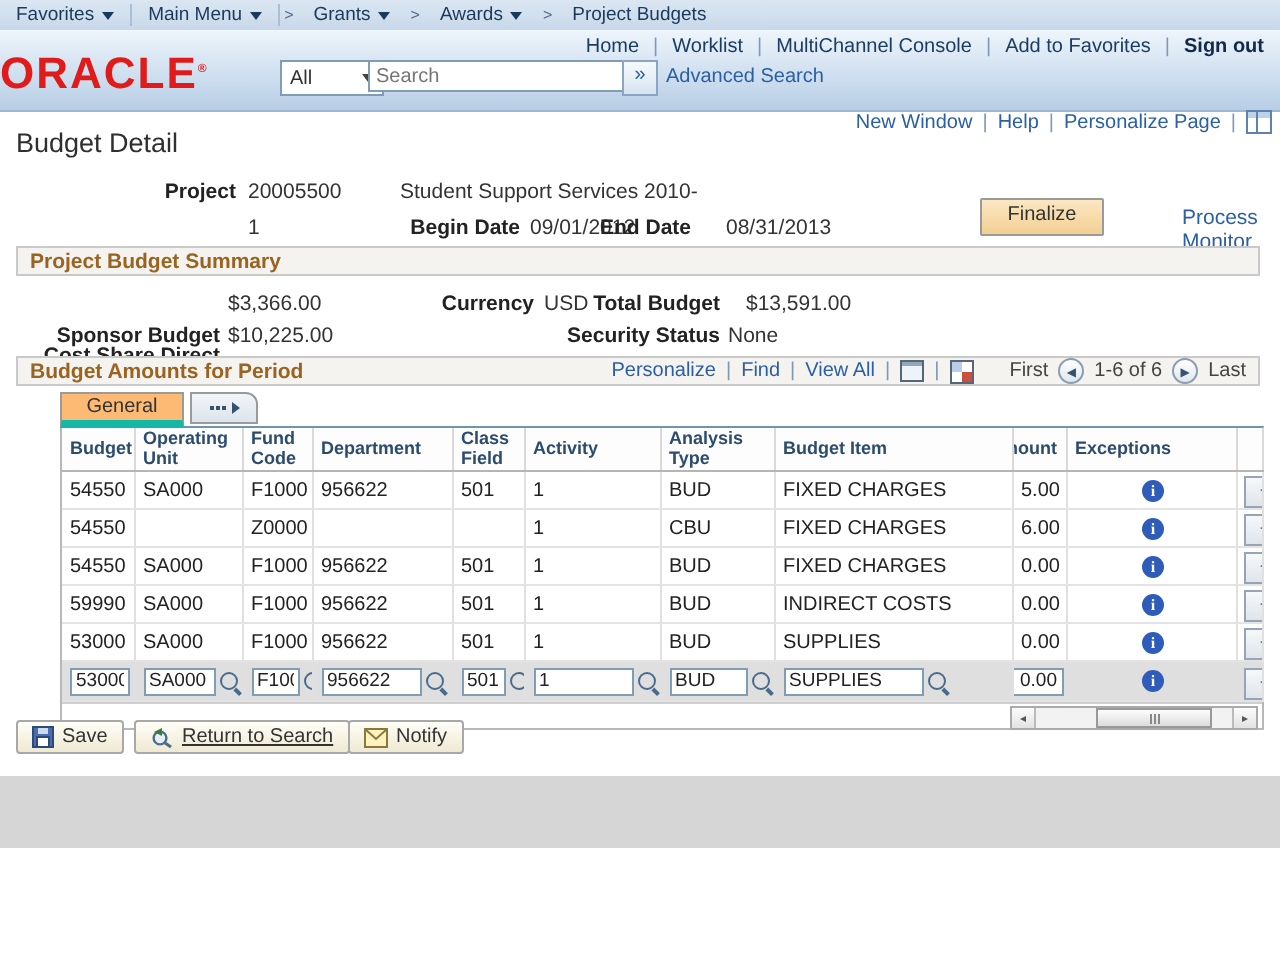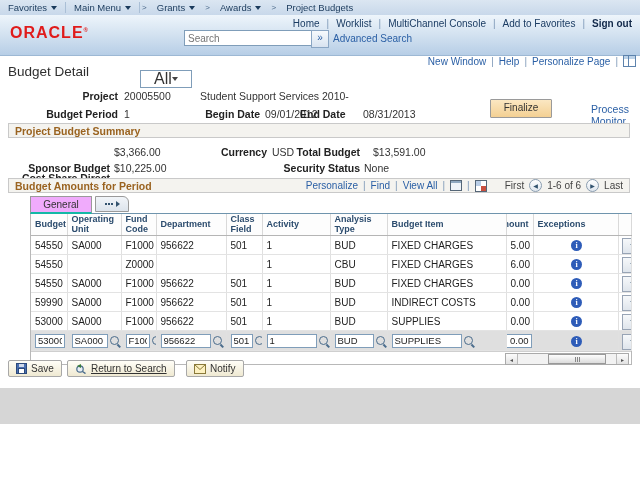--- a/index.html
+++ b/index.html
@@ -10,28 +10,28 @@
   
   .bc-bar{left:0;top:0;width:640px;height:15px;background:linear-gradient(#dbe6f2,#c8d8ea);
           border-bottom:1px solid #b3c6dd;display:flex;align-items:center;font-size:9.5px;color:#1a3a5c;}
   .bc-item{padding:0 8px;display:flex;align-items:center;gap:4px;height:100%;cursor:default;}
   .bc-sep-line{width:1px;height:11px;background:#aabfd6;}
   .caret-down{width:0;height:0;border-left:3px solid transparent;border-right:3px solid transparent;border-top:4px solid #1a3a5c;}
   .bc-gt{color:#4d6a8a;font-size:8px;padding:0 2px;}
 
   
   .band{left:0;top:15px;width:640px;height:40px;background:linear-gradient(#eef5fb,#b7cee6);border-bottom:1px solid #9db8d4;}
-  .oracle{left:10px;top:9px;font-size:16px;font-weight:bold;color:#e01b1b;letter-spacing:1px;}
+  .oracle{left:0;top:9px;font-size:22px;font-weight:bold;color:#e01b1b;letter-spacing:1px;}
   .oracle::after{content:"\00AE";font-size:6px;vertical-align:super;}
   .band-links{right:8px;top:3px;display:flex;align-items:center;gap:7px;font-size:10px;color:#1b3c63;}
   .band-links .lnk{cursor:pointer;}
   .pipe{color:#7e99b8;}
   .signout{font-weight:bold;color:#12294a;}
   .sel{left:140px;top:15px;width:42px;height:16px;background:#fff;border:1px solid #7f9db9;
-       display:flex;align-items:center;justify-content:center;padding:0 4px;font-size:16px;margin-top:40px;}
+       display:flex;align-items:center;justify-content:space-between;padding:0 4px;font-size:10px;}
   .sel .caret-down{border-top-color:#444;}
   .srch{left:184px;top:15px;width:124px;height:14px;border:1px solid #7f9db9;font-size:10px;padding:0 3px;color:#666;}
   .go-btn{left:311px;top:15px;width:16px;height:16px;background:linear-gradient(#f6fafd,#d8e3f0);
           border:1px solid #8aa6c4;color:#2a5fa5;font-size:10px;line-height:14px;text-align:center;cursor:pointer;}
   .adv{left:333px;top:18px;font-size:10px;color:#2a5fa5;cursor:pointer;}
 
   
   .pagelinks{right:4px;top:55px;display:flex;align-items:center;gap:5px;font-size:10px;color:#2a5fa5;}
   .grid-ico{width:11px;height:10px;border:1px solid #5d83ad;background:
      linear-gradient(#bcd2e8,#bcd2e8) 0 0/11px 3px no-repeat,#fff;position:relative;}
@@ -58,21 +58,21 @@
   .xls-ico i:nth-child(1){background:#b9cde6;} .xls-ico i:nth-child(2){background:#fff;}
   .xls-ico i:nth-child(3){background:#fff;} .xls-ico i:nth-child(4){background:#c94f3f;}
   .pgbtn{width:11px;height:11px;border-radius:50%;border:1px solid #8a9db0;background:linear-gradient(#fff,#dfe6ee);
          display:inline-flex;align-items:center;justify-content:center;cursor:pointer;}
   .pgbtn::after{font-size:6px;color:#33536f;}
   .pg-prev::after{content:"\25C0";} .pg-next::after{content:"\25B6";}
 
   
   .tab{position:absolute;top:196px;height:16px;border:1px solid #9a9a9a;background:linear-gradient(#fdfdfd,#eef1f4);
        font-size:10px;display:flex;align-items:center;justify-content:center;z-index:3;box-sizing:border-box;}
-  .tab-active{left:30px;width:62px;background:#f0abfc;border-bottom:2px solid #14b8a6;height:18px;color:#333;}
+  .tab-active{left:30px;width:62px;background:#fdba74;border-bottom:4px solid #14b8a6;height:18px;color:#333;}
   .tab-icon{left:95px;width:34px;border-radius:0 6px 0 0;background:linear-gradient(#f2f5f9,#dde4ec);gap:1px;}
   .tab-icon i{width:2px;height:2px;background:#33536f;display:inline-block;}
   .tab-icon .tri{width:0;height:0;border-top:3px solid transparent;border-bottom:3px solid transparent;border-left:4px solid #33536f;margin-left:2px;}
 
   
   .gridwrap{left:30px;top:213px;width:602px;border:1px solid #b8b8b8;border-top:1px solid #6f94ad;background:#fff;box-sizing:border-box;}
   table.g{border-collapse:collapse;table-layout:fixed;width:600px;}
   table.g th{font-size:9px;font-weight:bold;color:#2c4c6e;text-align:left;vertical-align:middle;
              padding:1px 2px 1px 4px;height:20px;line-height:9.5px;border-right:1px solid #d9d9d9;border-bottom:1px solid #b5b5b5;background:#fdfdfd;box-sizing:border-box;}
   table.g td{font-size:10px;color:#222;padding:0 2px 0 4px;height:19px;border-right:1px solid #e0e0e0;border-bottom:1px solid #e3e3e3;
@@ -170,21 +170,20 @@
     <span class="pipe">|</span>
     <span class="grid-ico"></span>
   </div>
 
   <div class="abs page-title">Budget Detail</div>
 
   <div class="abs lbl" style="left:0;top:90px;width:118px;text-align:right;">Project</div>
   <div class="abs val" style="left:124px;top:90px;">20005500</div>
   <div class="abs val" style="left:200px;top:90px;">Student Support Services 2010-</div>
 
-  <div class="abs lbl" style="left:0;top:108px;width:118px;text-align:right;">Budget Period</div>
   <div class="abs val" style="left:124px;top:108px;">1</div>
   <div class="abs lbl" style="left:180px;top:108px;width:80px;text-align:right;">Begin Date</div>
   <div class="abs val" style="left:265px;top:108px;">09/01/2012</div>
   <div class="abs lbl" style="left:300px;top:108px;width:58px;text-align:left;">End Date</div>
   <div class="abs val" style="left:363px;top:108px;">08/31/2013</div>
   <div class="abs finalize">Finalize</div>
   <div class="abs linkblue" style="left:563px;top:103px;">Process Monitor</div>
 
   <div class="abs secbar" style="top:123px;">
     <span>Project Budget Summary</span>
@@ -422,21 +421,21 @@
     <span>Save</span>
   </div>
   <div class="fbtn" style="left:67px;text-decoration:underline;">
     <svg width="12" height="11" viewBox="0 0 12 11">
         <circle cx="5" cy="6" r="3.2" fill="#e8eef5" stroke="#4a6c8c" stroke-width="1.2"></circle>
         <line x1="7.5" y1="8.5" x2="10.5" y2="10.5" stroke="#4a6c8c" stroke-width="1.5"></line>
         <path d="M2 3 L6 1 L6 5 Z" fill="#3a7c3a"></path>
       </svg>
     <span>Return to Search</span>
   </div>
-  <div class="fbtn" style="left:186px;">
+  <div class="fbtn" style="left:174px;">
     <svg width="12" height="10" viewBox="0 0 12 10">
         <rect x="0.5" y="0.5" width="11" height="9" fill="#fdf1c0" stroke="#8a7a3a"></rect>
         <path d="M0.5 0.5 L6 5.5 L11.5 0.5" fill="none" stroke="#8a7a3a"></path>
       </svg>
     <span>Notify</span>
   </div>
 
   <div class="abs desktop"></div>
 </div>
 

